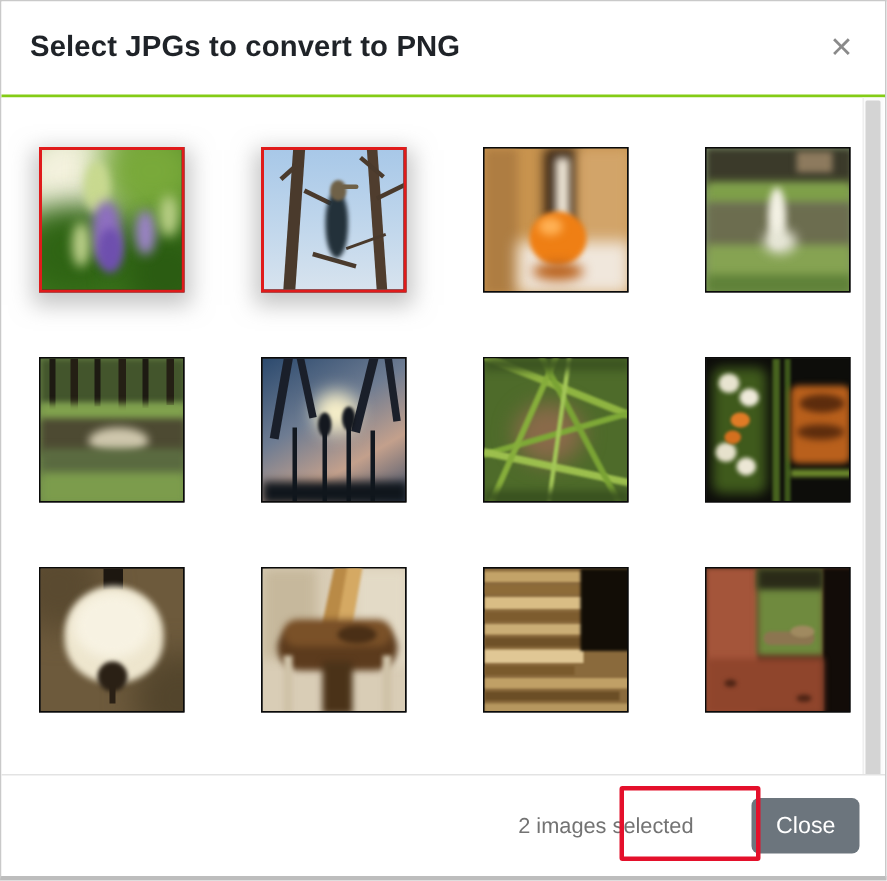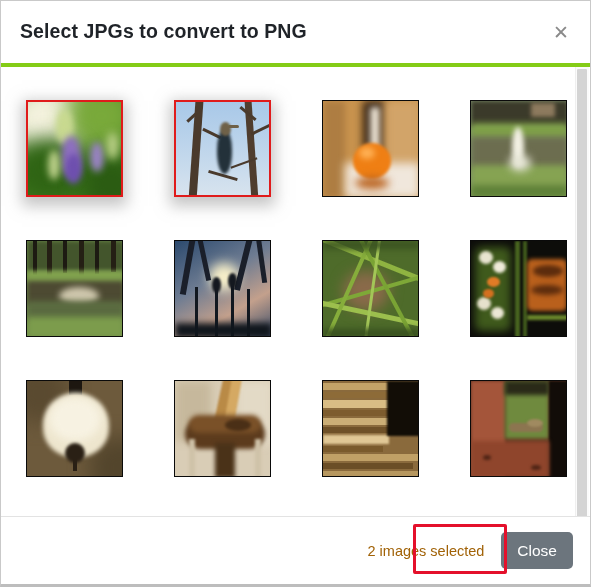--- a/index.html
+++ b/index.html
@@ -27,21 +27,21 @@
     background: #ffffff;
     display: flex;
     flex-direction: column;
   }
 
   
   .dialog-header {
     position: relative;
     height: 62px;
     min-height: 62px;
-    border-bottom: 4px solid #84cc16;
+    border-bottom: 2px solid #84cc16;
     background: #ffffff;
   }
   .dialog-title {
     position: absolute;
     left: 19px;
     top: 19px;
     font-size: 19.5px;
     font-weight: bold;
     color: #1f2328;
     letter-spacing: 0.1px;
@@ -142,38 +142,38 @@
     border-top: 1px solid #e3e3e3;
     background: #ffffff;
     display: flex;
     align-items: center;
     justify-content: flex-end;
     padding-right: 17px;
     box-sizing: border-box;
   }
   .selected-count {
     font-size: 14.5px;
-    color: #a16207;
+    color: #737373;
     margin-right: 13px;
     white-space: nowrap;
   }
   .btn {
     font-family: "Liberation Sans", sans-serif;
     font-size: 15.5px;
     border: none;
     border-radius: 5px;
     color: #ffffff;
     cursor: pointer;
     padding: 0 16px;
     height: 37px;
     line-height: 37px;
     white-space: nowrap;
   }
   .btn-convert { background: #1a86ef; min-width: 84px; }
-  .btn-close   { background: #6c757d; min-width: 66px; margin-left: 4px; }
+  .btn-close   { background: #6c757d; min-width: 66px; margin-left: 26px; }
 
   .annot-box {
     position: absolute;
     border: 3px solid #e4102b;
     border-radius: 2px;
     pointer-events: none;
     left: 413px;
     top: 524px;
     width: 94px;
     height: 50px;

